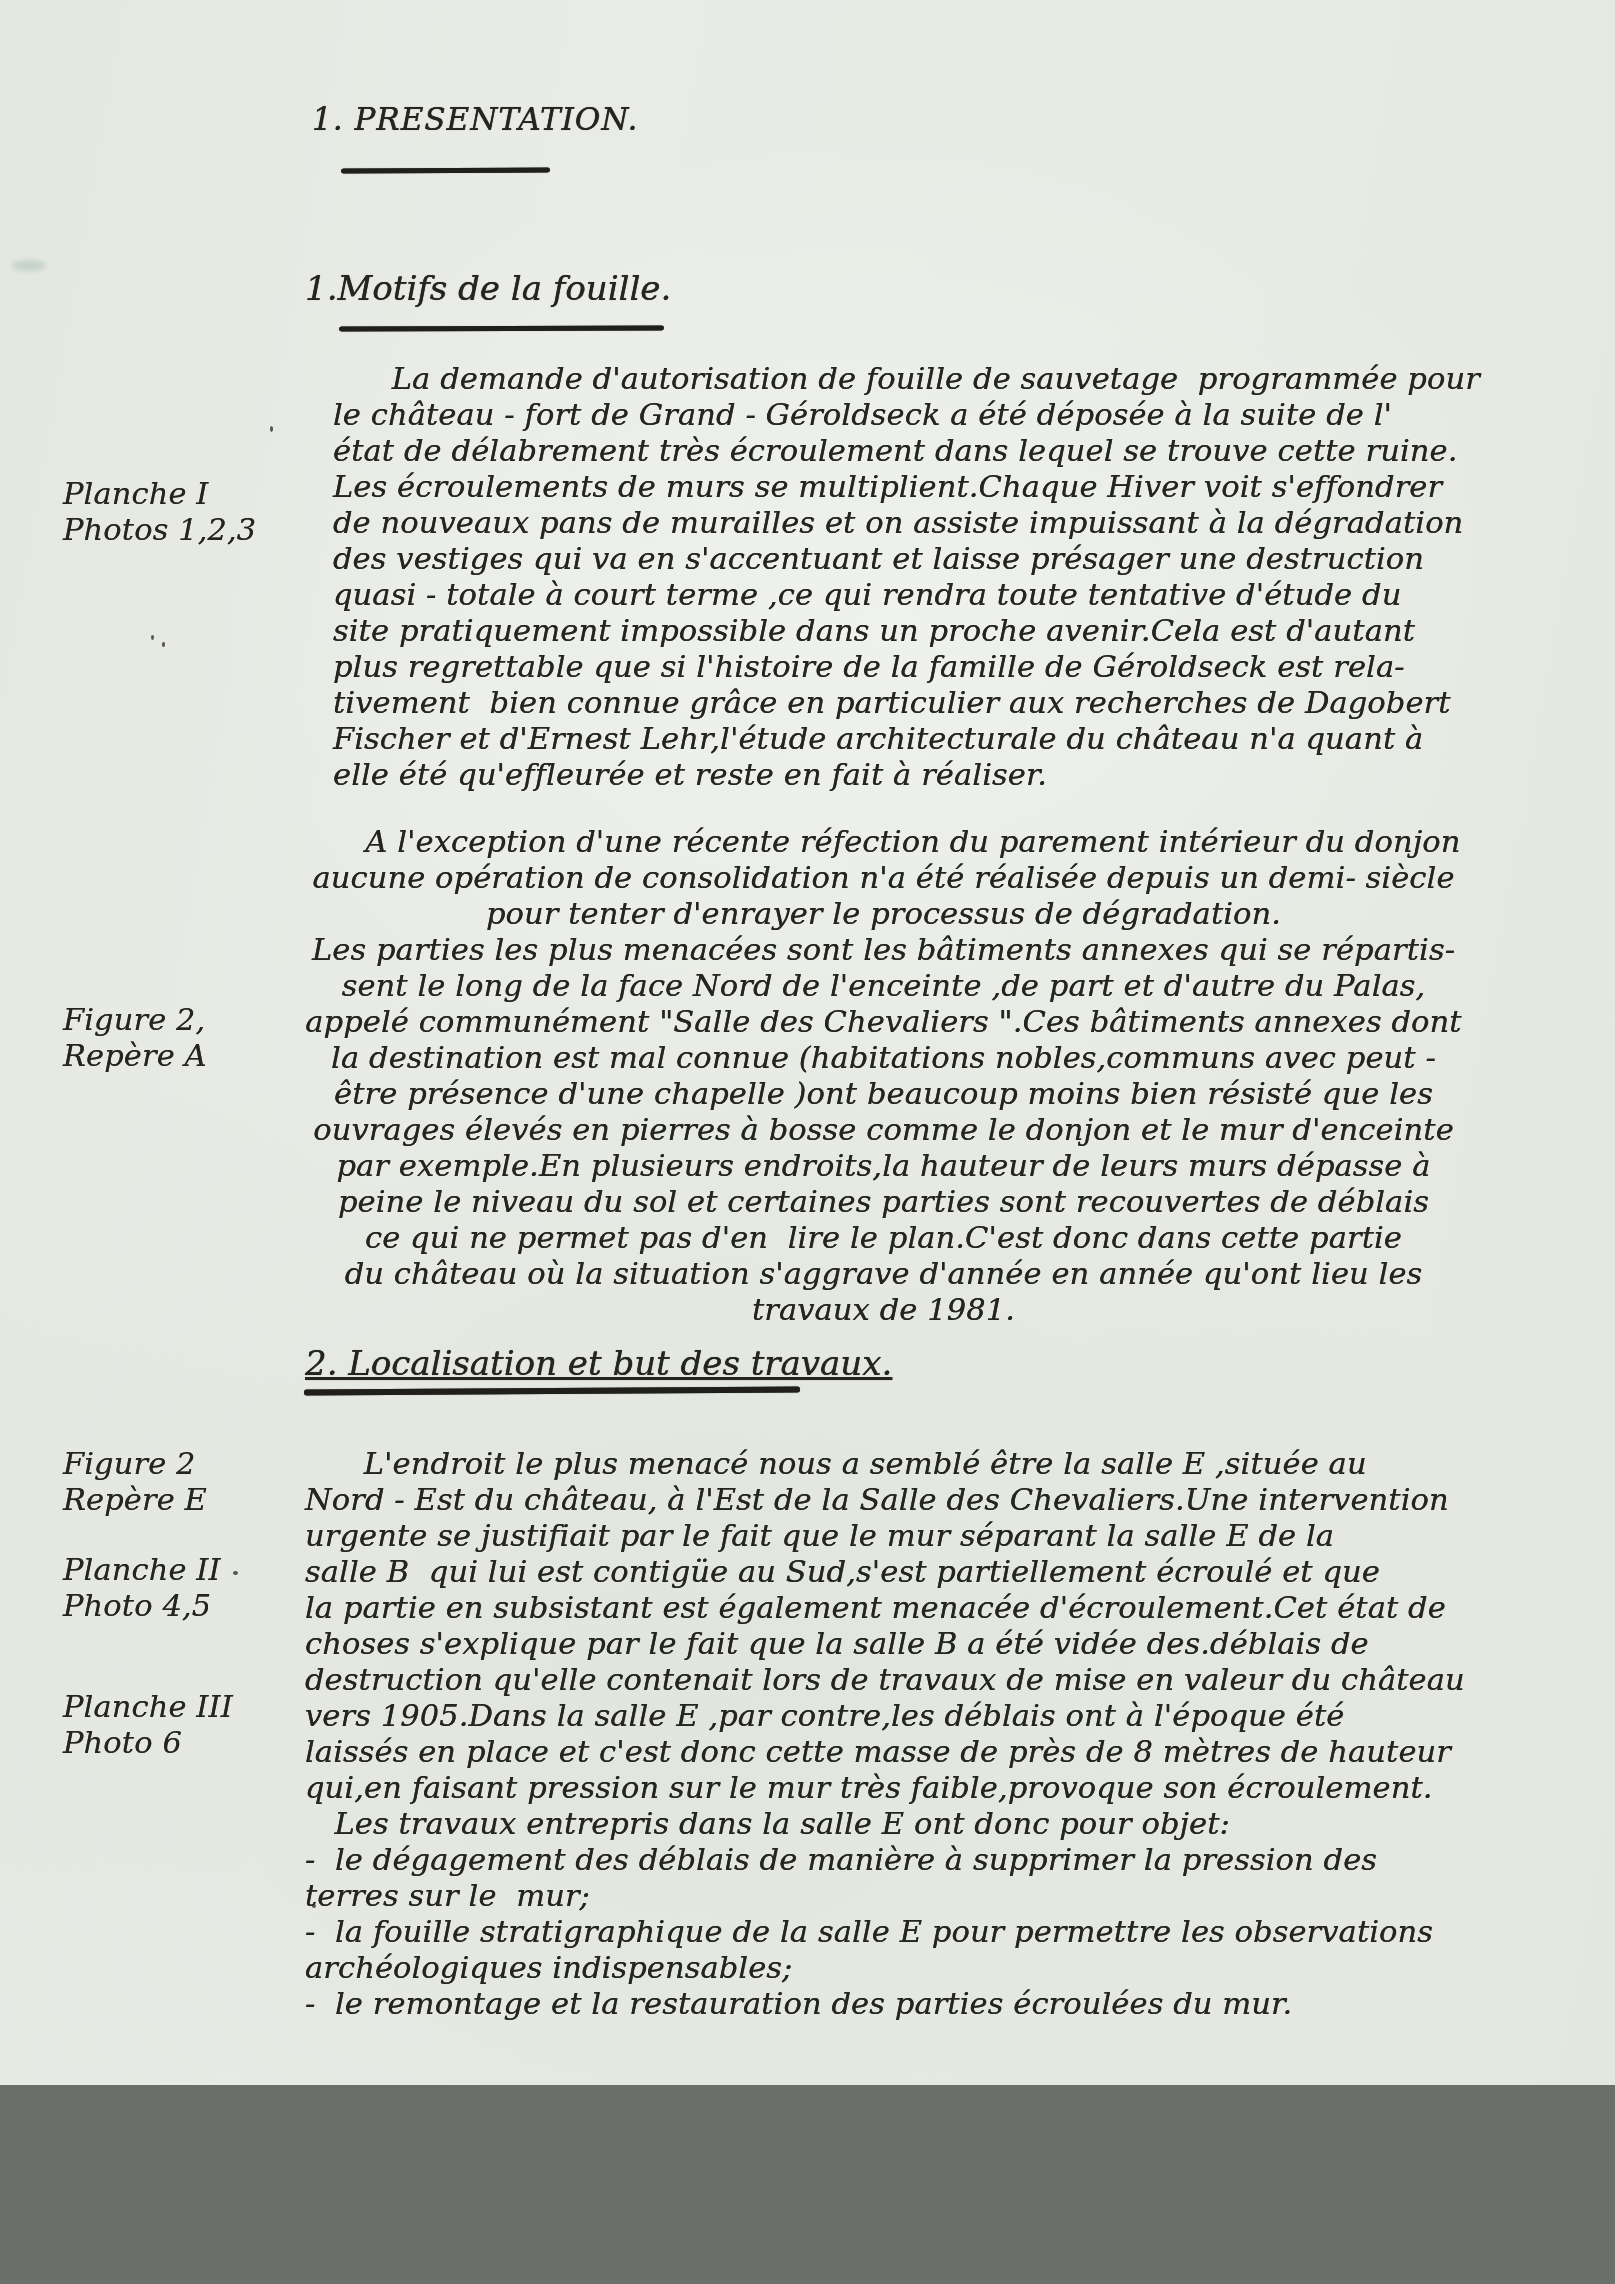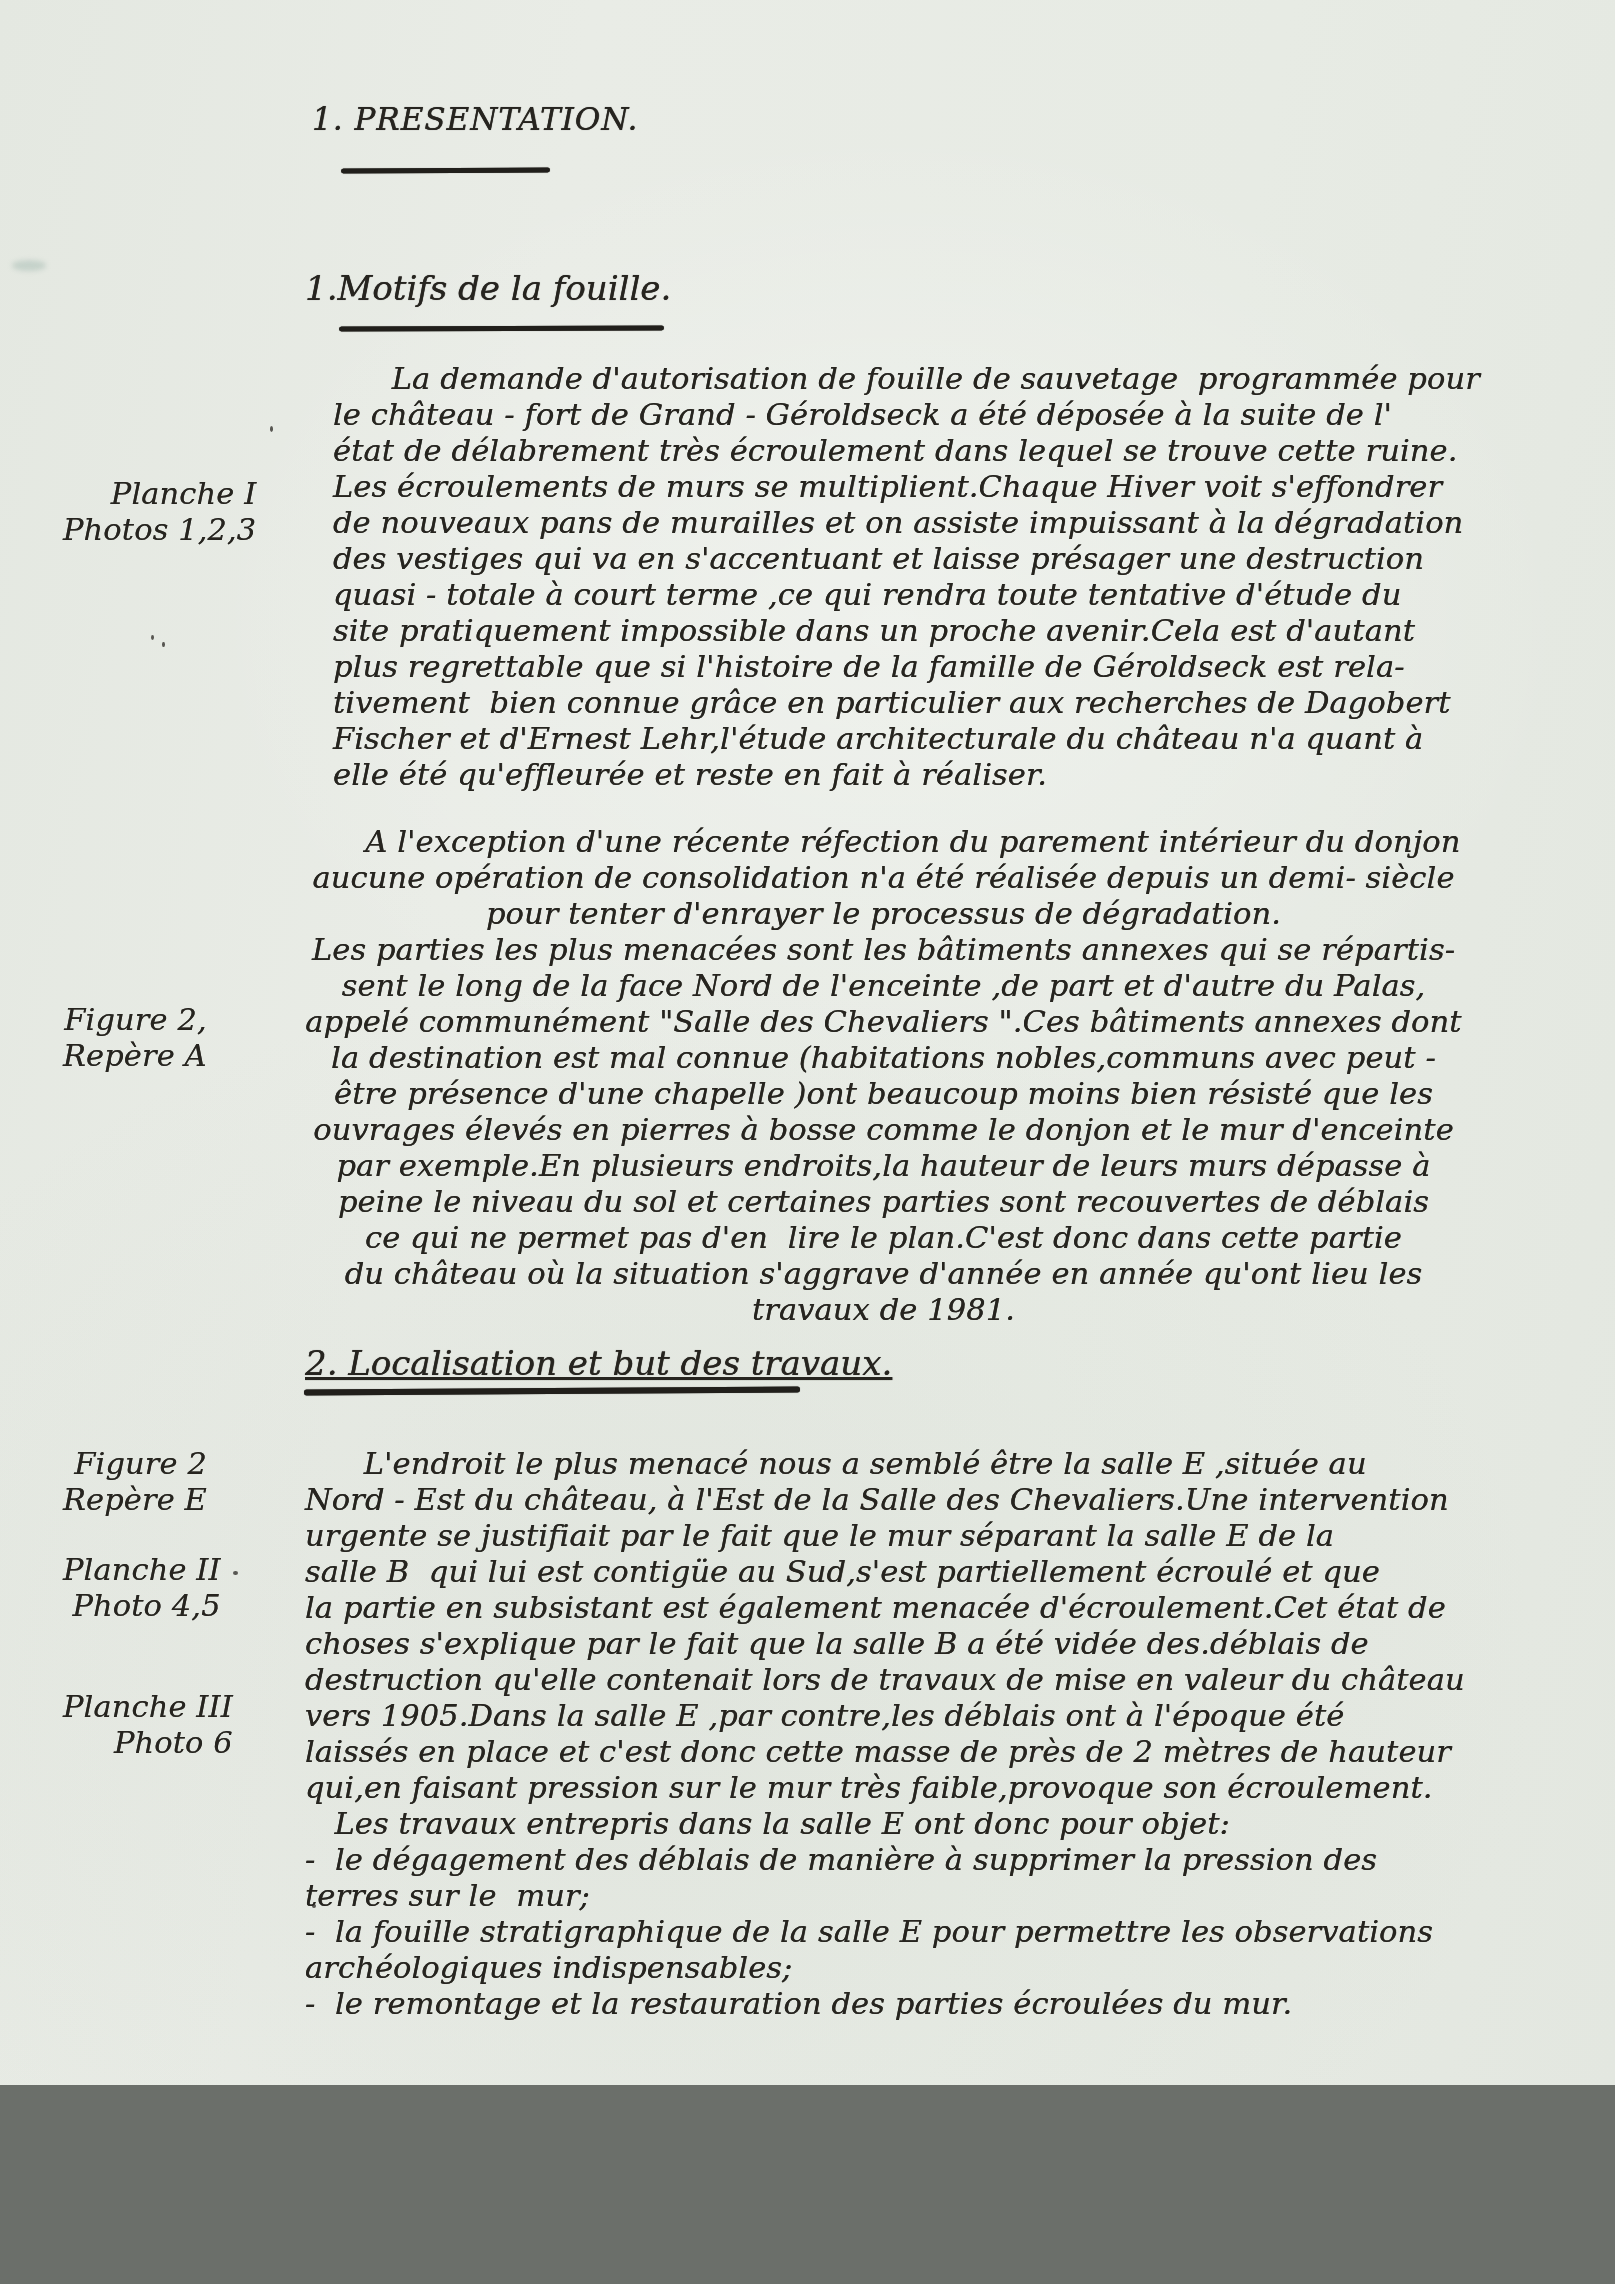--- a/index.html
+++ b/index.html
@@ -43,21 +43,20 @@
     position:absolute;
     background:#211f1b;
     border-radius:2.7px;
     box-shadow:0 0 0.7px rgba(33,31,27,0.8);
   }
   .margin-note .line{
     white-space:pre;
     font-size:30.5px;
     line-height:36px;
     text-shadow:0 0 0.6px rgba(38,36,31,0.75);
-    text-align:right;
   }
   .speck{position:absolute;background:rgba(40,38,33,0.75);border-radius:50%;}
   .smudge{position:absolute;background:rgba(125,160,150,0.30);filter:blur(2.7px);border-radius:50%;}
 </style>
 </head>
 <body>
 
 <div class="page">
 
   <div class="doc-title" style="left:312px;top:101px;">1. PRESENTATION.</div>
@@ -103,21 +102,21 @@
 
   <div class="textblock" style="left:305px;top:1446px;width:1206px;">
       <div class="line">      L'endroit le plus menacé nous a semblé être la salle E ,située au</div>
       <div class="line">Nord - Est du château, à l'Est de la Salle des Chevaliers.Une intervention</div>
       <div class="line">urgente se justifiait par le fait que le mur séparant la salle E de la</div>
       <div class="line">salle B  qui lui est contigüe au Sud,s'est partiellement écroulé et que</div>
       <div class="line">la partie en subsistant est également menacée d'écroulement.Cet état de</div>
       <div class="line">choses s'explique par le fait que la salle B a été vidée des.déblais de</div>
       <div class="line">destruction qu'elle contenait lors de travaux de mise en valeur du château</div>
       <div class="line">vers 1905.Dans la salle E ,par contre,les déblais ont à l'époque été</div>
-      <div class="line">laissés en place et c'est donc cette masse de près de 2 mètres de hauteur</div>
+      <div class="line">laissés en place et c'est donc cette masse de près de 8 mètres de hauteur</div>
       <div class="line">qui,en faisant pression sur le mur très faible,provoque son écroulement.</div>
       <div class="line">   Les travaux entrepris dans la salle E ont donc pour objet:</div>
       <div class="line">-  le dégagement des déblais de manière à supprimer la pression des</div>
       <div class="line">terres sur le  mur;</div>
       <div class="line">-  la fouille stratigraphique de la salle E pour permettre les observations</div>
       <div class="line">archéologiques indispensables;</div>
       <div class="line">-  le remontage et la restauration des parties écroulées du mur.</div>
     </div>
 
   <div class="textblock margin-note" style="left:63px;top:476px;">

